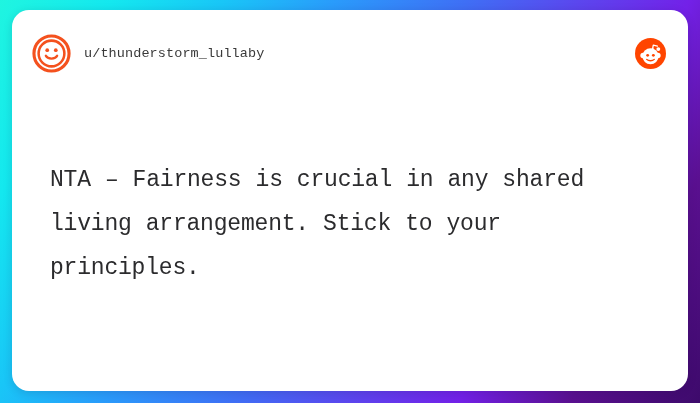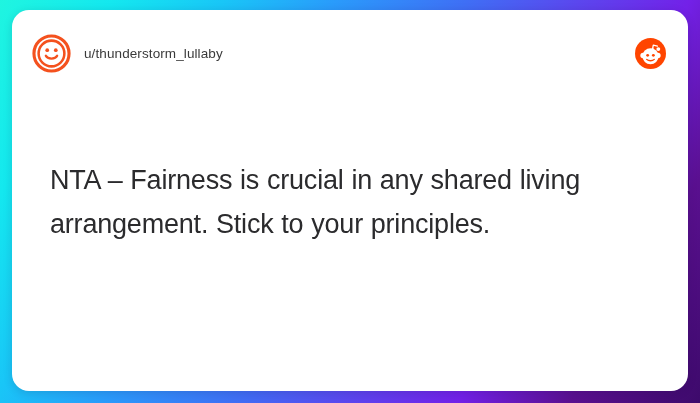--- a/index.html
+++ b/index.html
@@ -21,20 +21,21 @@
         #1ff5e0 0%,
         #14e8ef 12%,
         #19c6f7 24%,
         #2a9bfb 36%,
         #3f6ff5 50%,
         #5b47ee 62%,
         #7321e8 74%,
         #5a1090 86%,
         #3d0a6b 100%);
     overflow: hidden;
+    font-family: Liberation Mono, monospace;
   }
 
   .card {
     position: absolute;
     left: 12px;
     top: 10px;
     width: 676px;
     height: 381px;
     background: #ffffff;
     border-radius: 17px;
@@ -85,21 +86,21 @@
   
   .card-body {
     position: absolute;
     left: 38px;
     right: 40px;
     top: 148px;
   }
 
   .post-text {
     margin: 0;
-    font-size: 27px;
+    font-size: 23px;
     line-height: 44px;
     font-weight: 300;
     color: #2b2b2d;
     letter-spacing: -0.2px;
     word-spacing: 0.5px;
   }
 </style>
 </head>
 <body>
 

